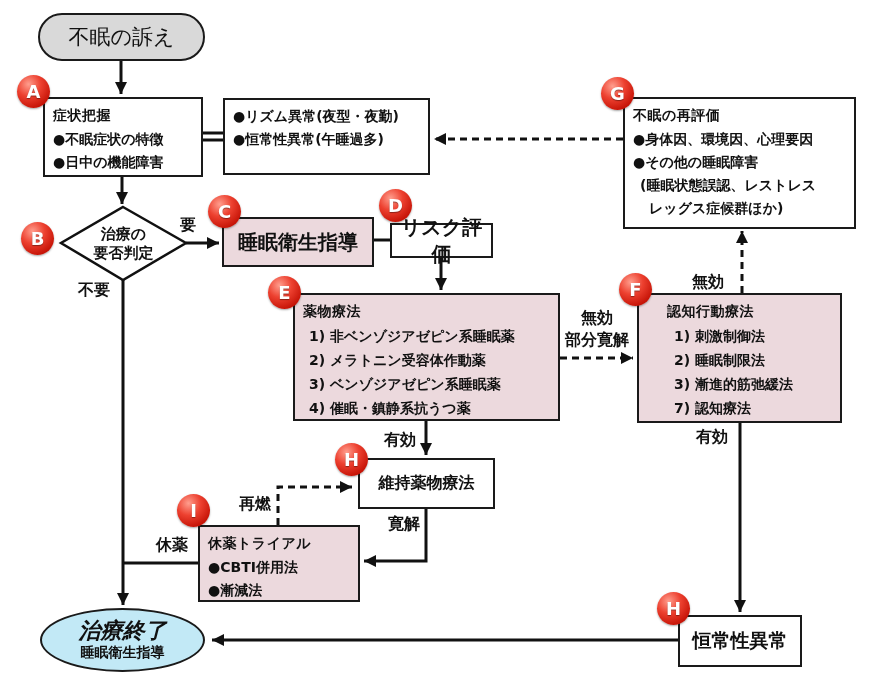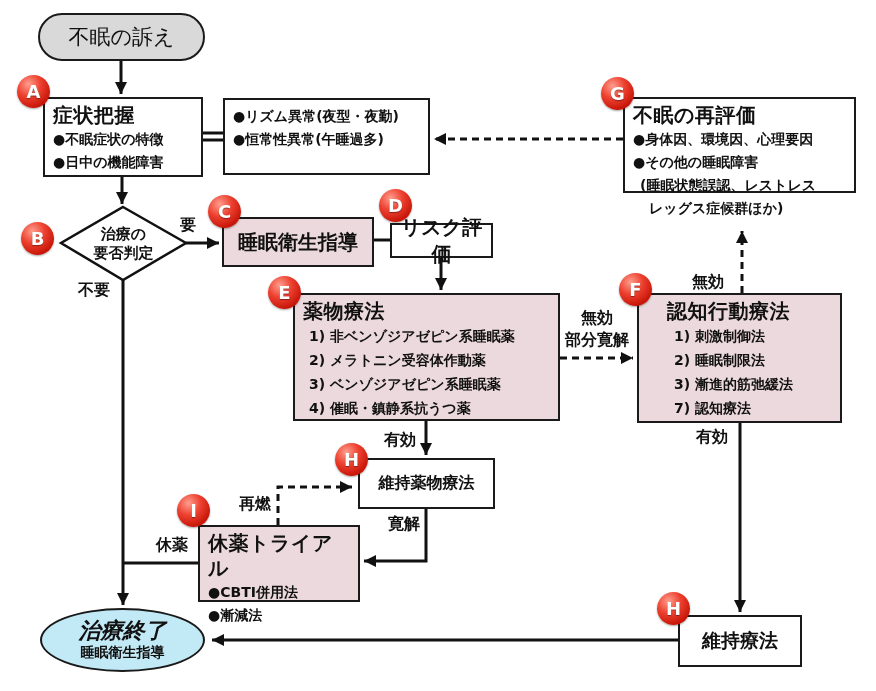--- a/index.html
+++ b/index.html
@@ -4,21 +4,21 @@
 <style>
   html,body{margin:0;padding:0;background:#ffffff;}
   .canvas{
     position:relative;width:876px;height:691px;background:#ffffff;overflow:hidden;
     font-family:"DejaVu Sans","Liberation Sans",sans-serif;color:#111;
   }
   .wires{position:absolute;left:0;top:0;z-index:0;}
   .node{position:absolute;box-sizing:border-box;z-index:1;}
   .box{background:#ffffff;border:2.5px solid #1a1a1a;padding:4px 8px 2px 8px;}
   .pink{background:#ecd9dd;}
-  .title{font-size:20px;font-weight:700;line-height:25px;letter-spacing:0.5px;}
+  .title{font-size:14px;font-weight:700;line-height:25px;letter-spacing:0.5px;}
   .item{font-size:14px;font-weight:600;line-height:23px;white-space:nowrap;}
   .numitem{font-size:14px;font-weight:600;line-height:24px;white-space:nowrap;padding-left:6px;}
   .center{display:flex;align-items:center;justify-content:center;text-align:center;}
   .ellipse{border:2.5px solid #1a1a1a;border-radius:50%/50%;display:flex;flex-direction:column;align-items:center;justify-content:center;}
   .ellipse.pill{border-radius:26px;}
   .start-label{font-size:21px;font-weight:400;}
   .end-title{font-size:22px;font-weight:700;line-height:24px;font-style:italic;}
   .end-sub{font-size:14px;font-weight:600;line-height:18px;}
   .badge{
     position:absolute;z-index:2;width:33px;height:33px;border-radius:50%;
@@ -74,21 +74,21 @@
     <div class="title">症状把握</div>
     <div class="item">●不眠症状の特徴</div>
     <div class="item">●日中の機能障害</div>
   </div>
 
   <div class="node box" style="left:223px;top:98px;width:207px;height:77px;padding-top:5px;">
     <div class="item">●リズム異常(夜型・夜勤)</div>
     <div class="item">●恒常性異常(午睡過多)</div>
   </div>
 
-  <div class="node box" style="left:623px;top:97px;width:233px;height:96px;">
+  <div class="node box" style="left:623px;top:97px;width:233px;height:132px;">
     <div class="title">不眠の再評価</div>
     <div class="item">●身体因、環境因、心理要因</div>
     <div class="item">●その他の睡眠障害</div>
     <div class="item indent1">(睡眠状態誤認、レストレス</div>
     <div class="item indent2">レッグス症候群ほか)</div>
   </div>
 
   <div class="diamond-text">
     <span>治療の</span>
     <span>要否判定</span>
@@ -127,21 +127,21 @@
     <div class="item">●CBTI併用法</div>
     <div class="item">●漸減法</div>
   </div>
 
   <div class="node ellipse" style="left:40px;top:608px;width:165px;height:64px;background:#c2e9f6;">
     <span class="end-title">治療終了</span>
     <span class="end-sub">睡眠衛生指導</span>
   </div>
 
   <div class="node box center" style="left:678px;top:615px;width:124px;height:52px;padding:0;">
-    <span style="font-size:19px;font-weight:700;">維持療法</span>
+    <span style="font-size:19px;font-weight:700;">恒常性異常</span>
   </div>
 
   <div class="badge" style="left:17px;top:75px;">A</div>
   <div class="badge" style="left:21px;top:222px;">B</div>
   <div class="badge" style="left:208px;top:195px;">C</div>
   <div class="badge" style="left:379px;top:189px;">D</div>
   <div class="badge" style="left:268px;top:276px;">E</div>
   <div class="badge" style="left:619px;top:273px;">F</div>
   <div class="badge" style="left:601px;top:77px;">G</div>
   <div class="badge" style="left:335px;top:443px;">H</div>

